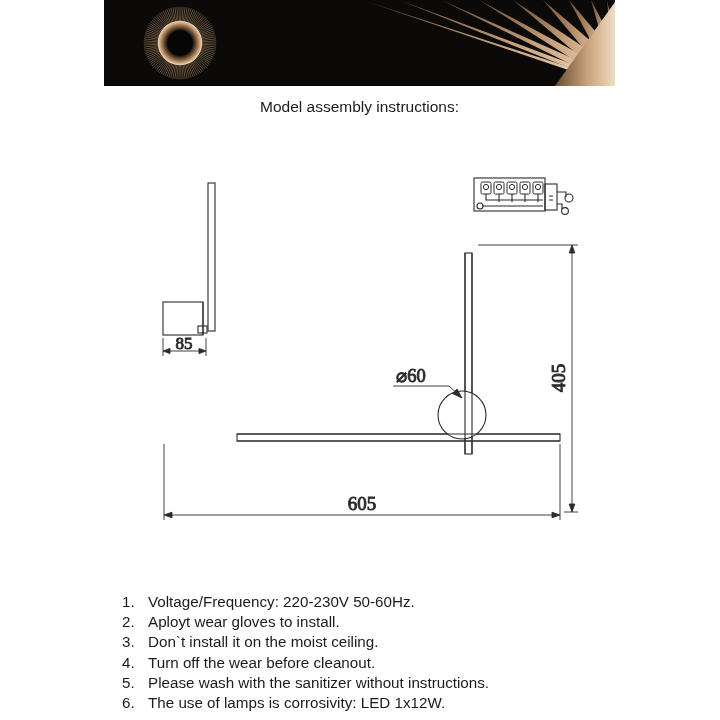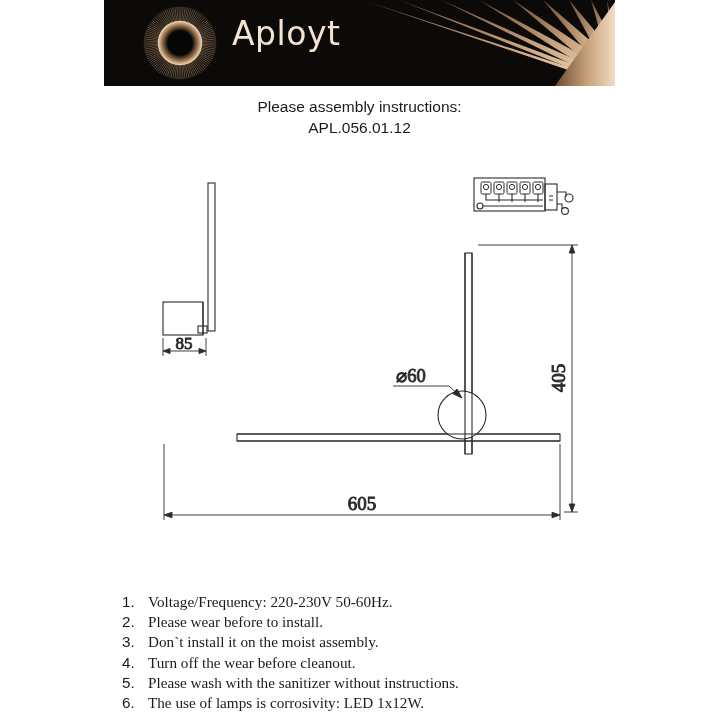--- a/index.html
+++ b/index.html
@@ -88,21 +88,21 @@
   #instructions .row {
     display: flex;
     font-size: 15.2px;
     line-height: 20.2px;
     white-space: nowrap;
   }
   #instructions .num {
     width: 26px;
     flex: 0 0 26px;
   }
-  #instructions .txt { flex: 1 1 auto; font-family: Liberation Serif, serif; }
+  #instructions .txt { flex: 1 1 auto; }
 </style>
 </head>
 <body>
 
 <div id="page">
 
   <div id="header-band">
 
     <svg id="header-rays" viewBox="0 0 260 86" preserveAspectRatio="none">
       <defs>
@@ -247,26 +247,24 @@
             <line x1="67.05" y1="46.04" x2="97.73" y2="38.90" stroke-width="0.6"></line>
             <line x1="67.24" y1="47.02" x2="98.28" y2="41.64" stroke-width="0.6"></line>
             <line x1="67.39" y1="48.01" x2="98.68" y2="44.41" stroke-width="0.6"></line>
             <line x1="67.47" y1="49.00" x2="98.92" y2="47.20" stroke-width="0.6"></line>
           </g>
       </g>
       <circle cx="50" cy="50" r="30" fill="url(#coreGlow)"></circle>
       <circle cx="50" cy="50" r="16.5" fill="#070606"></circle>
     </svg>
 
-    <div id="brand-name">Aployt</div>
   </div>
 
   <div id="title-block">
-    <div class="line">Please assembly instructions:</div>
-    <div class="line">APL.056.01.12</div>
+    <div class="line">Model assembly instructions:</div>
   </div>
 
   <svg id="drawing" viewBox="0 0 720 720">
 
     <g fill="none" stroke="#2b2b2b" stroke-width="1.1">
 
       <g>
         <rect x="474" y="178" width="71" height="33"></rect>
         <g stroke-width="1">
           <rect x="481" y="182" width="10" height="12" rx="1.5"></rect>
@@ -360,25 +358,25 @@
     </g>
   </svg>
 
   <div id="instructions">
     <div class="row">
       <span class="num">1.</span>
       <span class="txt">Voltage/Frequency: 220-230V 50-60Hz.</span>
     </div>
     <div class="row">
       <span class="num">2.</span>
-      <span class="txt">Please wear before to install.</span>
+      <span class="txt">Aployt wear gloves to install.</span>
     </div>
     <div class="row">
       <span class="num">3.</span>
-      <span class="txt">Don`t install it on the moist assembly.</span>
+      <span class="txt">Don`t install it on the moist ceiling.</span>
     </div>
     <div class="row">
       <span class="num">4.</span>
       <span class="txt">Turn off the wear before cleanout.</span>
     </div>
     <div class="row">
       <span class="num">5.</span>
       <span class="txt">Please wash with the sanitizer without instructions.</span>
     </div>
     <div class="row">

